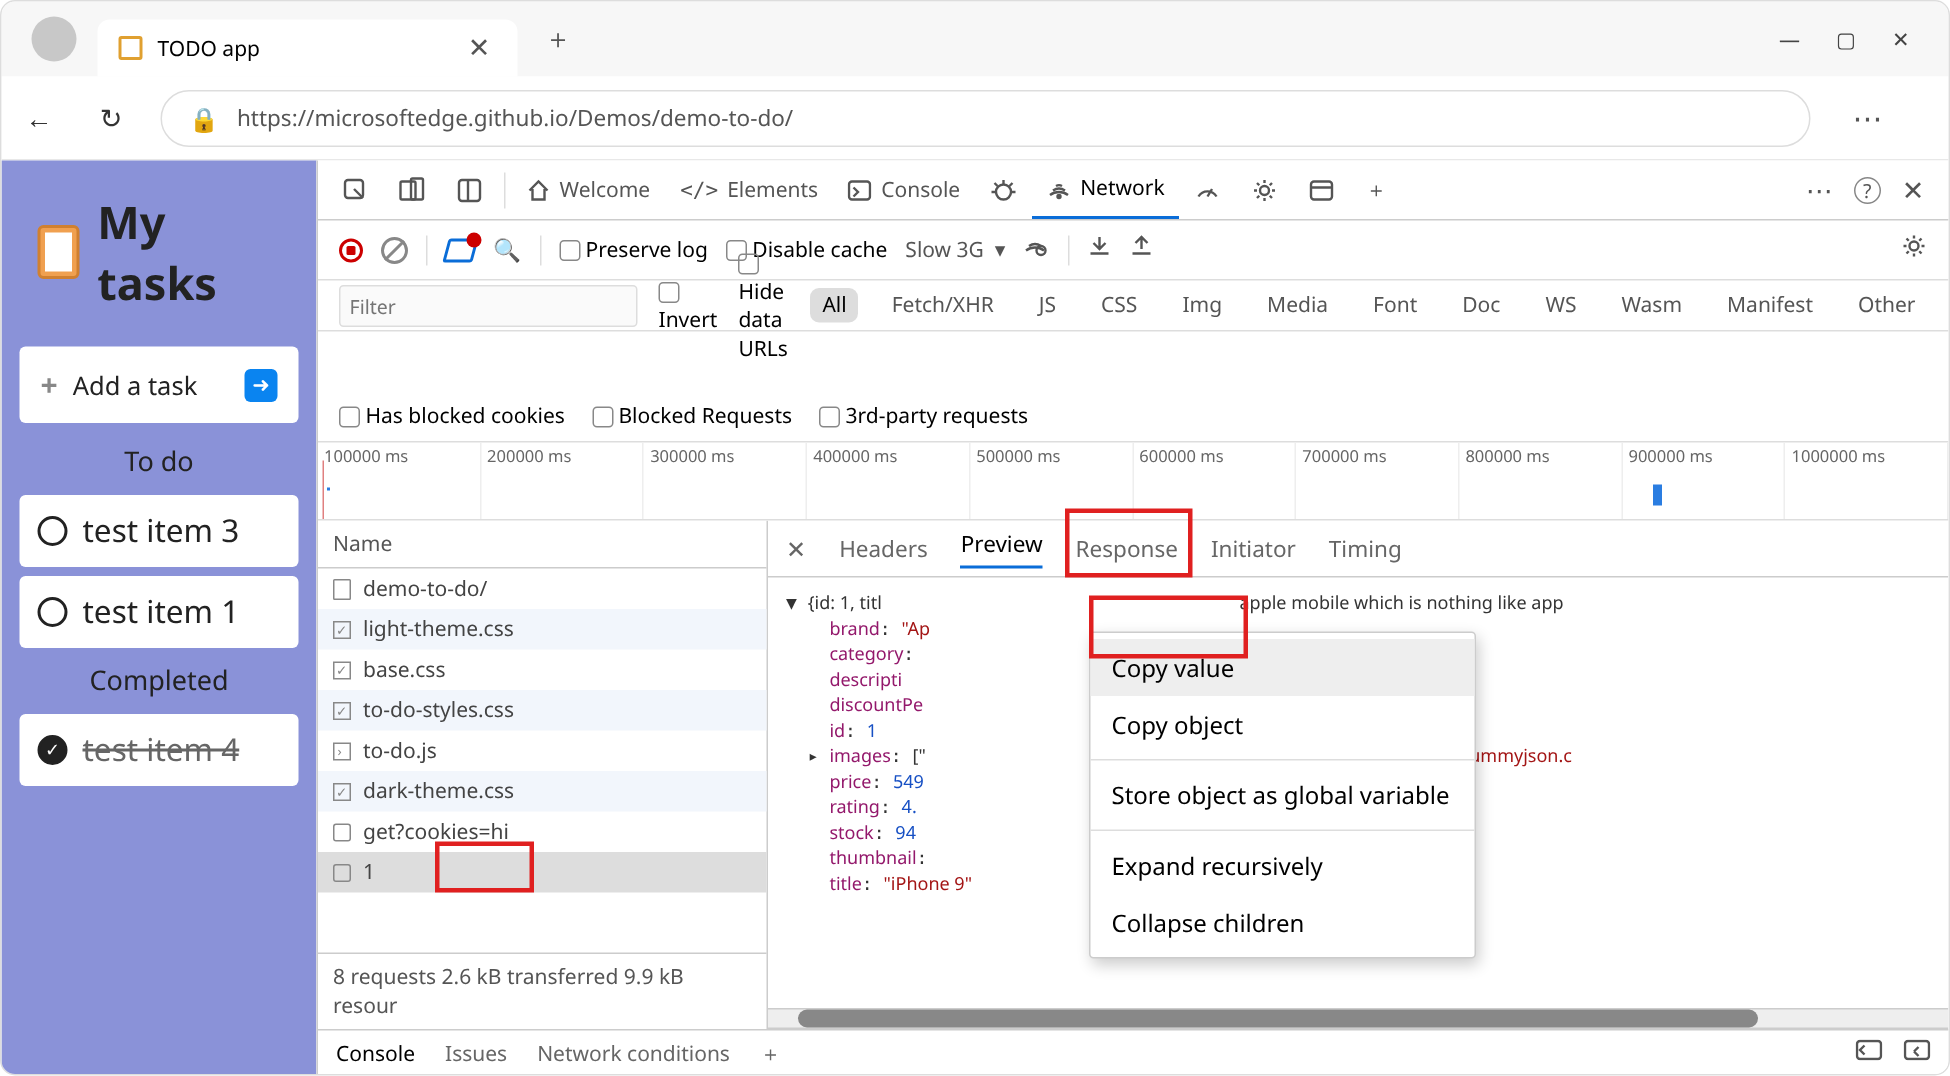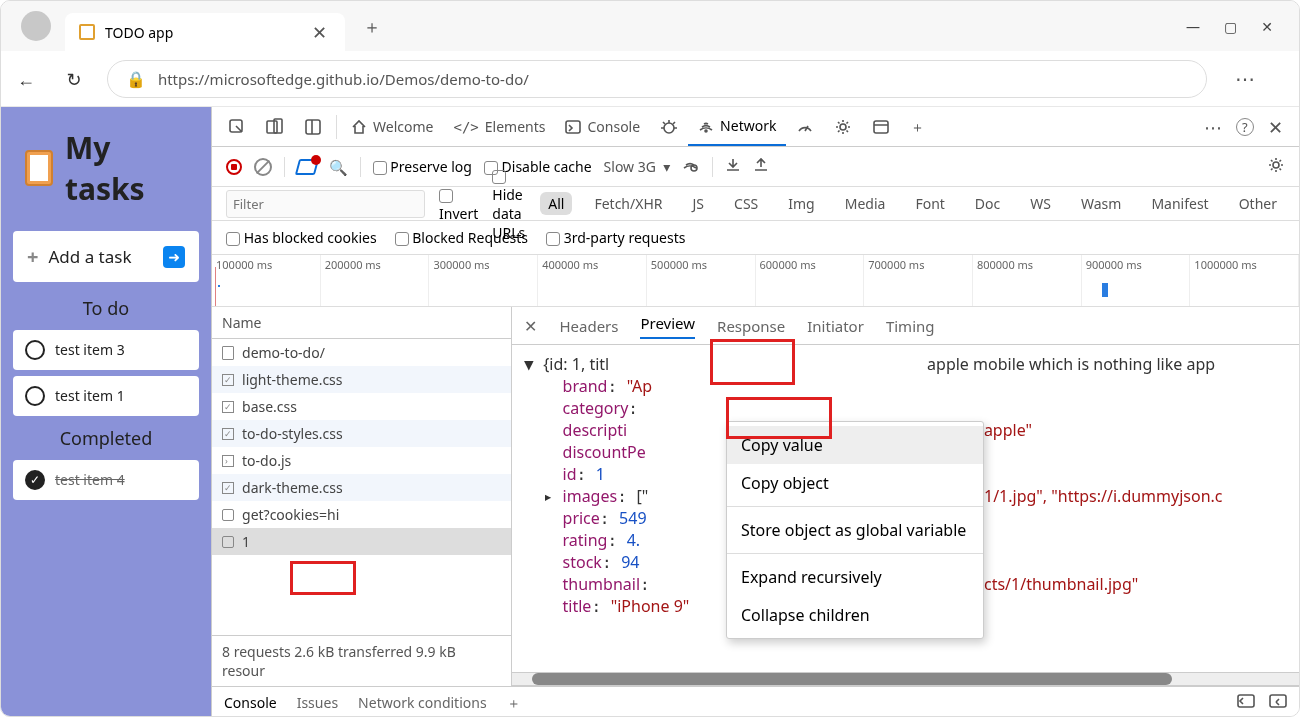--- a/index.html
+++ b/index.html
@@ -18,21 +18,21 @@
 .body { display: flex; height: calc(717px - 106px); }
 .app { width: 290px; background: #8a92d8; padding: 12px; color:#222; }
 .apptitle { display:flex; align-items:center; gap:12px; background:transparent; padding:8px 12px;}
 .clipico { width:30px; height:36px; background:#f0a050; border-radius:4px; position:relative; border:2px solid #d08030;}
 .clipico::before { content:""; position:absolute; top:3px; left:3px; right:3px; bottom:3px; background:#fff;}
 .apptitle h1 { font-size:30px; font-weight:700;}
 .addtask { background:#fff; border-radius:4px; margin:14px 0; padding:12px 14px; display:flex; align-items:center; gap:10px; font-size:17px;}
 .addtask .plus { color:#888; font-weight:bold; font-size:20px;}
 .addtask .arrow { margin-left:auto; width:22px; height:22px; background:#0a84f0; border-radius:4px; color:#fff; font-size:14px; display:flex; align-items:center; justify-content:center;}
 .sect { text-align:center; font-size:18px; margin:10px 0;}
-.taskitem { background:#fff; border-radius:4px; padding:10px 12px; margin-bottom:6px; display:flex; gap:10px; font-size:14px;}
+.taskitem { background:#fff; border-radius:4px; padding:10px 12px; margin-bottom:6px; display:flex; align-items:center; gap:10px; font-size:21px;}
 .radio { width:20px; height:20px; border:2.5px solid #222; border-radius:50%;}
 .radio.filled { background:#222; position:relative;}
 .radio.filled::after { content:"✓"; color:#fff; font-size:12px; position:absolute; left:3px; top:-1px;}
 .strike { text-decoration: line-through; color:#666;}
 .devtools { flex:1; display:flex; flex-direction:column; background:#fff; border-left:1px solid #ccc;}
 .dt-tabs { height:40px; display:flex; align-items:center; border-bottom:1px solid #ccc; padding:0 6px; gap:0; font-size:14px;}
 .dt-tab { padding:0 10px; display:flex; align-items:center; gap:6px; height:100%; color:#555;}
 .dt-tab.active { color:#000; border-bottom:2px solid #0a6dd8;}
 .dt-right { margin-left:auto; display:flex; gap:14px; padding-right:10px; align-items:center; font-size:18px; color:#555;}
 .dt-filter1 { height:40px; display:flex; align-items:center; gap:12px; padding:0 14px; border-bottom:1px solid #ddd; font-size:14px;}
@@ -43,21 +43,21 @@
 .fb { width:20px; height:16px; position:relative;}
 .fb::before{content:""; position:absolute; width:16px; height:12px; border:2px solid #0a6dd8; border-radius:2px; transform:skewX(-15deg);}
 .fb .dot { position:absolute; width:10px; height:10px; background:#c00; border-radius:50%; right:-4px; top:-4px;}
 .srch { font-size:15px; color:#888;}
 .cb { width:14px; height:14px; border:1.5px solid #888; border-radius:3px; display:inline-block; vertical-align:middle;}
 .throttle { color:#555;}
 .dt-filter2 { height:34px; display:flex; align-items:center; gap:14px; padding:0 14px; border-bottom:1px solid #ddd; font-size:14px;}
 .filterinput { width:200px; padding:4px 6px; border:1px solid #ddd; border-radius:3px; font-size:13px; color:#888; background:#fafafa;}
 .pill { padding:2px 8px; border-radius:6px; font-size:14px; color:#555;}
 .pill.active { background:#ddd; color:#000;}
-.dt-filter3 { height:34px; display:flex; align-items:center; gap:18px; padding:0 14px; border-bottom:1px solid #ddd; font-size:14px;}
+.dt-filter3 { height:34px; display:flex; align-items:center; gap:18px; padding:0 14px; border-bottom:1px solid #ddd; font-size:14px;margin-top:40px;}
 .timeline { height:52px; border-bottom:1px solid #ddd; position:relative; font-size:11px; color:#666; display:flex;}
 .timeline div { flex:1; padding:2px 4px; border-right:1px solid #eee;}
 .tl-mark { position:absolute; left:890px; top:28px; width:6px; height:14px; background:#2a7de1;}
 .tl-mark2 { position:absolute; left:6px; top:30px; width:2px; height:2px; background:#2a7de1;}
 .tl-line { position:absolute; left:3px; top:12px; bottom:0; width:1px; background:#e08080;}
 .netbody { flex:1; display:flex; overflow:hidden;}
 .reqlist { width:300px; border-right:1px solid #ccc; display:flex; flex-direction:column;}
 .namehdr { padding:6px 10px; font-size:14px; color:#555; border-bottom:1px solid #ccc;}
 .reqrow { padding:4px 10px; font-size:14px; display:flex; align-items:center; gap:8px; color:#444;}
 .reqrow:nth-child(odd){ background:#f2f6fc;}
@@ -65,21 +65,21 @@
 .ico-doc { width:12px; height:14px; border:1.5px solid #888; border-radius:1px;}
 .ico-css { width:12px; height:12px; border:1.5px solid #888; position:relative;}
 .ico-css::after{ content:"✓"; font-size:9px; position:absolute; left:1px; top:-2px; color:#888;}
 .ico-js { width:12px; height:12px; border:1.5px solid #888; position:relative;}
 .ico-js::after{ content:"›"; font-size:9px; position:absolute; left:2px; top:-2px; color:#888;}
 .ico-fetch { width:12px; height:12px; border:1.5px solid #888; border-radius:2px;}
 .statusbar { margin-top:auto; border-top:1px solid #ccc; padding:6px 10px; font-size:14px; color:#555;}
 .details { flex:1; display:flex; flex-direction:column; overflow:hidden;}
 .det-tabs { height:38px; display:flex; align-items:center; gap:22px; padding:0 12px; border-bottom:1px solid #ccc; font-size:15px; color:#666;}
 .det-tab.active { color:#000; border-bottom:2px solid #0a6dd8; padding-bottom:4px;}
-.preview { flex:1; padding:8px 12px; font-family: Consolas, monospace; font-size:16px; overflow:auto; white-space:pre; color:#333; position:relative;}
+.preview { flex:1; padding:8px 12px; font-family: Consolas, monospace; font-size:12px; overflow:auto; white-space:pre; color:#333; position:relative;}
 .k { color:#93186b;}
 .v { color:#a31515;}
 .n { color:#1750c4;}
 .footer { height:32px; border-top:1px solid #ccc; display:flex; align-items:center; padding:0 12px; gap:20px; font-size:14px; color:#666;}
 .footer .active { color:#000;}
 .ctxmenu { position:absolute; left:725px; top:396px; width:258px; background:#fff; border:1px solid #ccc; box-shadow:2px 4px 10px rgba(0,0,0,0.2); border-radius:3px; padding:4px 0; font-size:16px; z-index:50;margin-top:24px;}
 .ctxitem { padding:8px 14px;}
 .ctxitem.hi { background:#eee;}
 .ctxsep { height:1px; background:#ddd; margin:4px 0;}
 .redbox { position:absolute; border:3px solid #e02020; z-index:60; pointer-events:none;}

